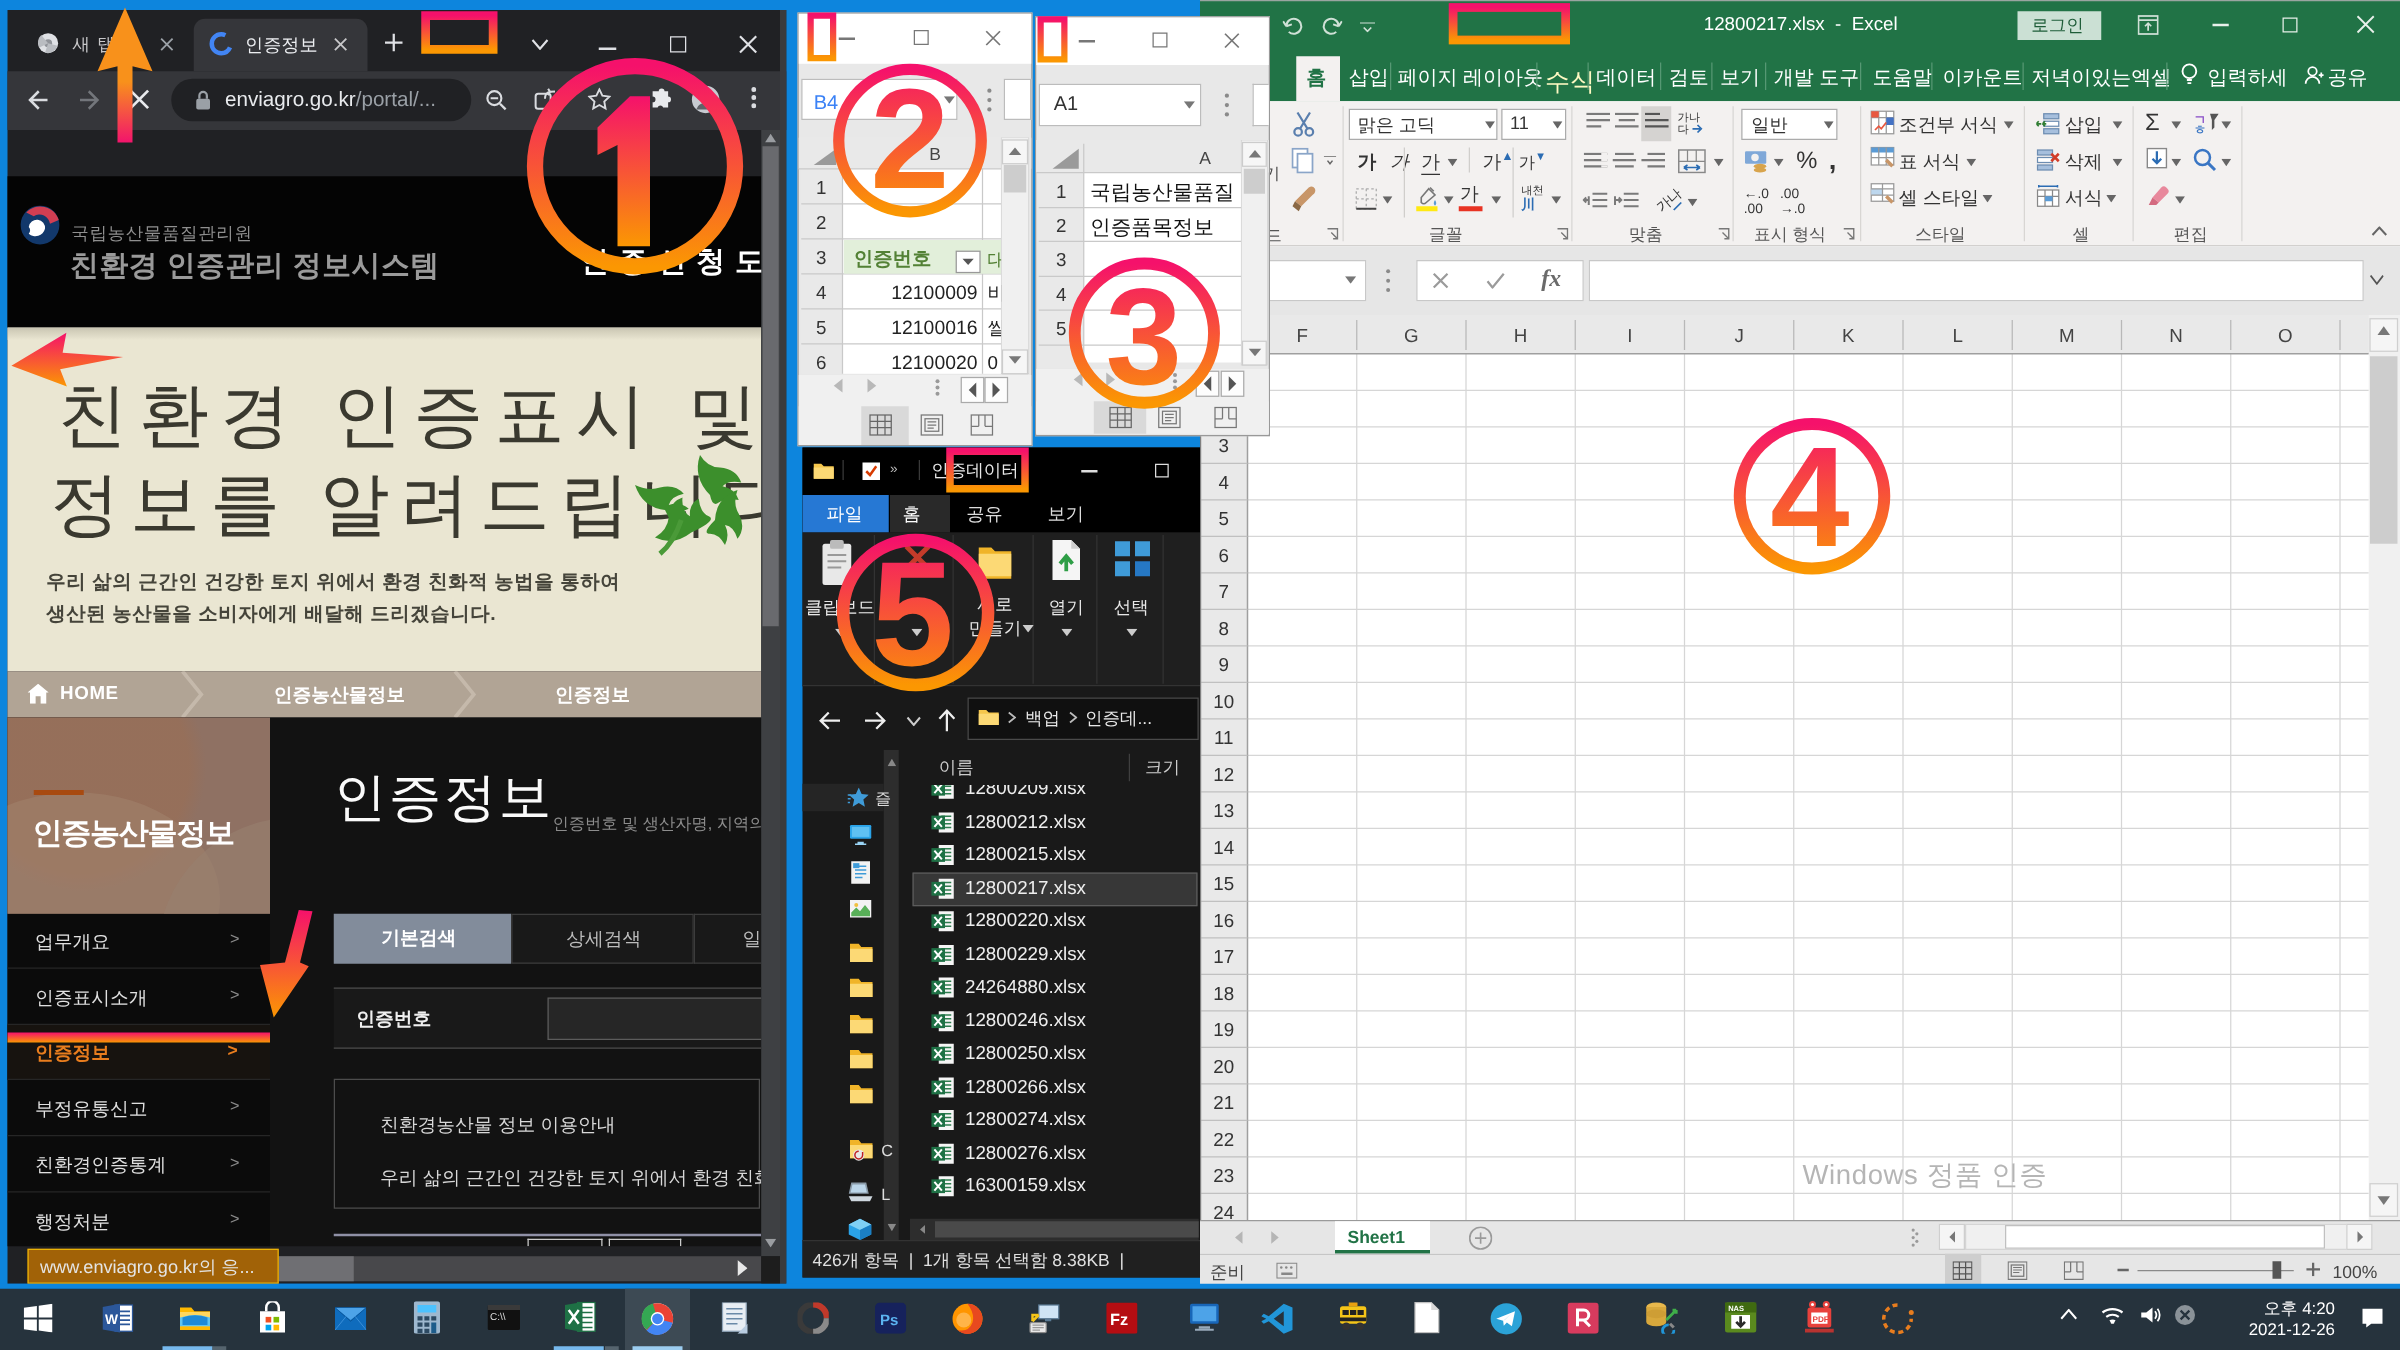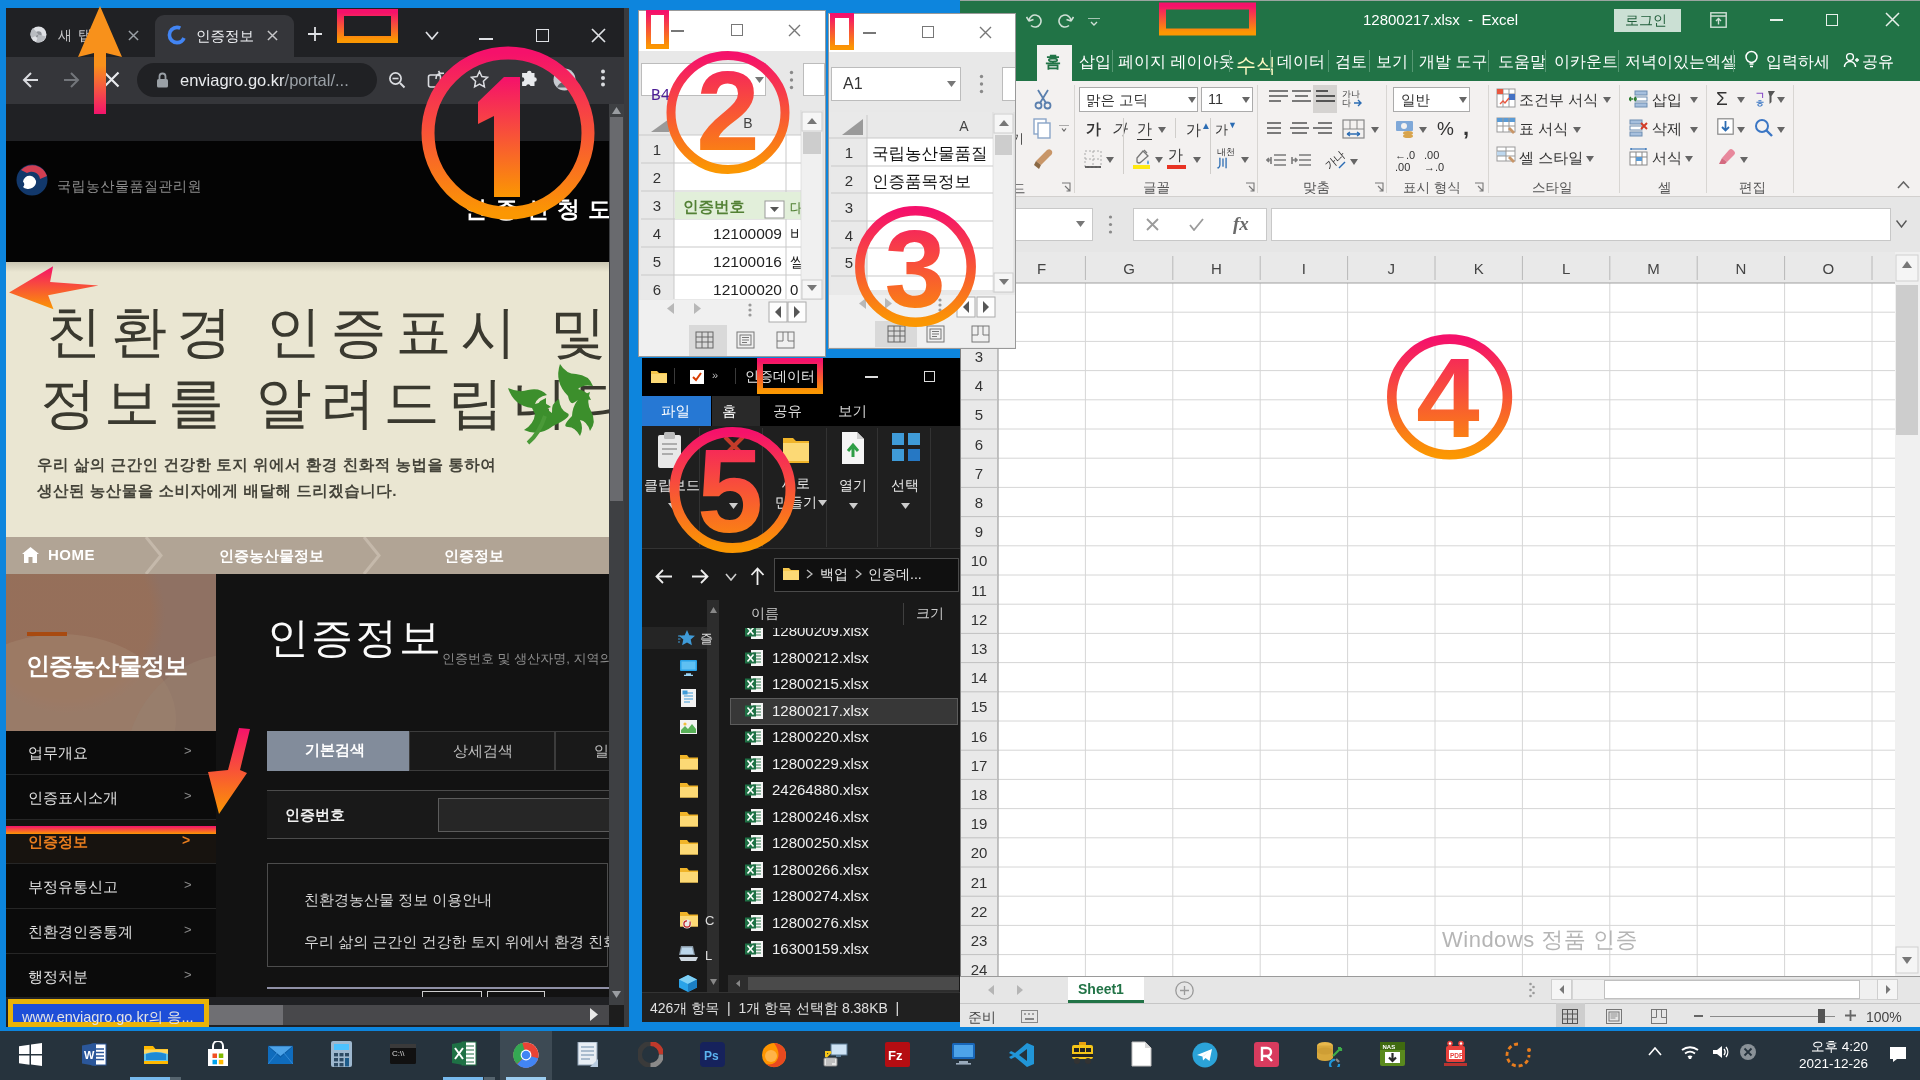--- a/index.html
+++ b/index.html
@@ -86,20 +86,21 @@
     </svg>
 
 
 <div class="abs" style="left:6px;top:141px;width:603px;height:121px;background:#040404;">
   <svg class="abs" style="left:9px;top:22px;width:34px;height:34px;" viewBox="0 0 34 34">
         <circle cx="17" cy="17" r="15.5" fill="#12386b"></circle>
         <path d="M6 7 A15.5 15.5 0 0 1 32 13 L25 16 A8.5 8.5 0 0 0 12 10 Z" fill="#d13e52"></path>
         <path d="M8 24 a8 8 0 0 0 13 -4 a6.5 6.5 0 0 0 -13 -1.5 a4 4 0 0 1 -0 5.5" fill="#fff"></path>
       </svg>
   <span class="abs" style="left:51px;top:37px;font-size:14px;color:#8f8f8f;letter-spacing:.5px;">국립농산물품질관리원</span>
+  <span class="abs" style="left:50px;top:56px;font-size:23px;font-weight:bold;color:#9a9a9a;letter-spacing:.5px;">친환경 인증관리 정보시스템</span>
   <span class="abs" style="left:458px;top:53px;font-size:23px;font-weight:bold;color:#fff;letter-spacing:8px;">인증신청도</span>
 </div>
 
 <div class="abs" style="left:6px;top:262px;width:603px;height:275px;background:#eae6d2;overflow:hidden;">
   <div class="abs" style="left:0;top:0;width:603px;height:10px;background:linear-gradient(#c9c5b2,#eae6d2);"></div>
   <div class="abs" style="left:40px;top:33px;font-size:56px;color:#3a392f;letter-spacing:9px;">친환경 인증표시 및 인증농</div>
   <div class="abs" style="left:34px;top:104px;font-size:56px;color:#3a392f;letter-spacing:8px;">정보를 알려드립니다.</div>
   <div class="abs" style="left:31px;top:193px;font-size:15.5px;font-weight:bold;color:#45443a;letter-spacing:.5px;">우리 삶의 근간인 건강한 토지 위에서 환경 친화적 농법을 통하여</div>
   <div class="abs" style="left:31px;top:219px;font-size:15.5px;font-weight:bold;color:#45443a;letter-spacing:.5px;">생산된 농산물을 소비자에게 배달해 드리겠습니다.</div>
   <svg class="abs" style="left:469px;top:94px;width:137px;height:90px;" viewBox="0 0 137 90">
@@ -198,21 +199,21 @@
 <svg class="abs" style="left:612px;top:991px;width:9px;height:7px;" viewBox="0 0 9 7">
       <path d="M4.5 7 L9 0 H0 Z" fill="#9a9da1"></path>
     </svg>
 
 <div class="abs" style="left:207px;top:1005px;width:402px;height:20px;background:#48484b;"></div>
 <div class="abs" style="left:209px;top:1005px;width:74px;height:20px;background:#6f6f73;"></div>
 <svg class="abs" style="left:590px;top:1008px;width:8px;height:13px;" viewBox="0 0 8 13">
       <path d="M0 0 L8 6.5 L0 13 Z" fill="#e8e8e8"></path>
     </svg>
 <div class="abs" style="left:609px;top:1005px;width:15px;height:22px;background:#1d1d1d;"></div>
-<div class="abs" style="left:8px;top:999px;width:201px;height:28px;background:#1d4ed8;border:5px solid #eab308;">
+<div class="abs" style="left:22px;top:999px;width:201px;height:28px;background:#a16207;border:1px solid #eab308;">
   <span class="abs" style="left:9px;top:4px;font-size:14.5px;color:#e4e4e4;">www.enviagro.go.kr의 응...</span>
 </div>
 <div class="abs" style="left:624px;top:8px;width:5px;height:1019px;background:#3a3b3e;"></div>
 </div>
 
 <div class="g" id="explorer">
 <div class="abs" style="left:642px;top:358px;width:378px;height:664px;background:#191919;"></div>
 <div class="abs" style="left:642px;top:358px;width:378px;height:38px;background:#000;"></div>
 <svg class="abs" style="left:650px;top:369px;width:18px;height:15px;" viewBox="0 0 18 15">
       <path d="M1 2 h6 l2 2 h8 v10 h-16 Z" fill="#f5c64c"></path>
@@ -953,21 +954,21 @@
 
 <div class="g" id="win2">
 <div class="abs" style="left:638px;top:10px;width:188px;height:347px;background:#e8e8e8;border:1px solid #999;"></div>
 <div class="abs" style="left:639px;top:11px;width:186px;height:40px;background:#fff;"></div>
 <div class="abs" style="left:671px;top:30px;width:13px;height:1.6px;background:#777;"></div>
 <div class="abs" style="left:731px;top:24px;width:12px;height:12px;border:1.4px solid #777;"></div>
 <svg class="abs" style="left:788px;top:24px;width:13px;height:13px;" viewBox="0 0 13 13">
       <path d="M1 1 L12 12 M12 1 L1 12" stroke="#777" stroke-width="1.4"></path>
     </svg>
 <div class="abs" style="left:641px;top:63px;width:125px;height:33px;background:#fff;border:1px solid #bcbcbc;">
-      <span class="abs" style="left:9px;top:23px;font-size:16px;color:#4c1d95;font-family:Liberation Mono, monospace;">B4</span>
+      <span class="abs" style="left:9px;top:10px;font-size:16px;color:#3b82f6;">B4</span>
     </div>
 <svg class="abs" style="left:755px;top:77px;width:9px;height:6px;" viewBox="0 0 9 6">
       <path d="M0 0 L4.5 6 L9 0 Z" fill="#777"></path>
     </svg>
 <svg class="abs" style="left:789px;top:70px;width:5px;height:20px;" viewBox="0 0 5 20">
       <circle cx="2.5" cy="2.5" r="1.7" fill="#8a8a8a"></circle>
       <circle cx="2.5" cy="10" r="1.7" fill="#8a8a8a"></circle>
       <circle cx="2.5" cy="17.5" r="1.7" fill="#8a8a8a"></circle>
     </svg>
 <div class="abs" style="left:803px;top:63px;width:22px;height:33px;background:#fff;border:1px solid #bcbcbc;"></div>

